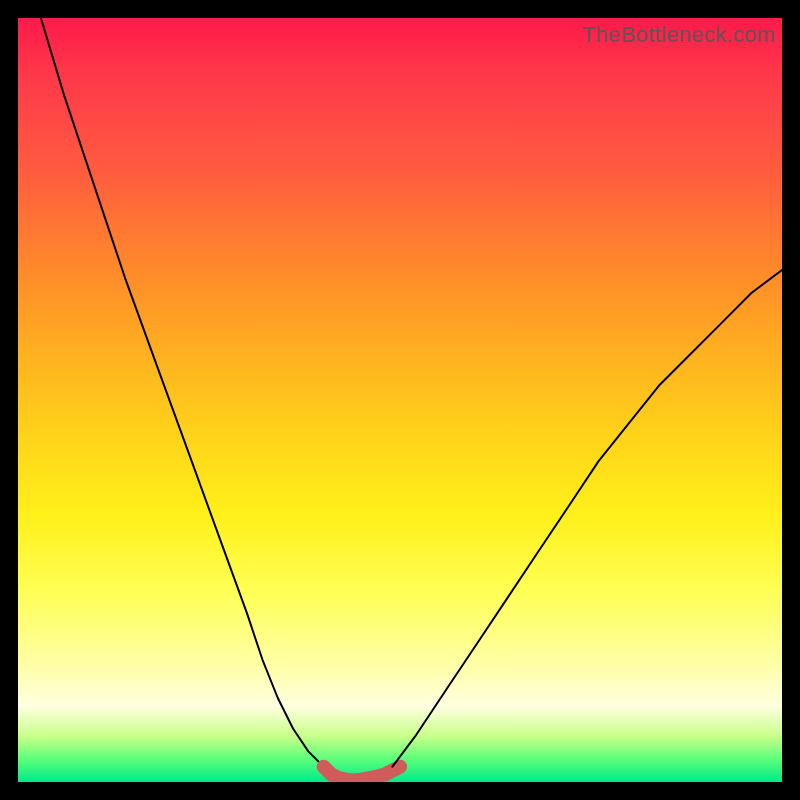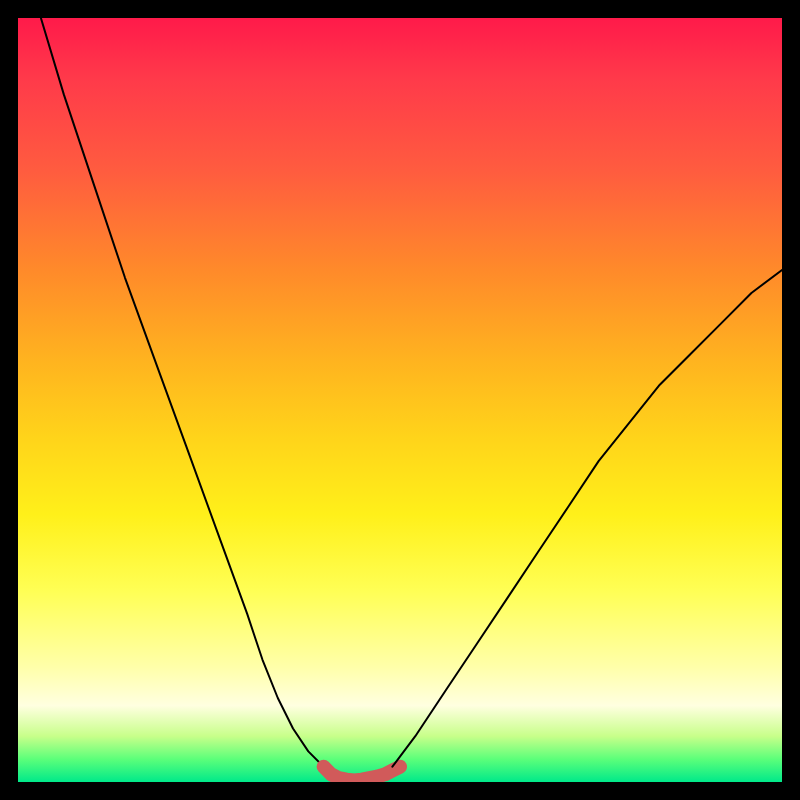--- a/index.html
+++ b/index.html
@@ -58,20 +58,21 @@
     height: 764px;
     pointer-events: none;
   }
 </style>
 </head>
 <body>
 
 <div class="frame">
   <div class="plot-area"></div>
 
+  <div class="watermark">TheBottleneck.com</div>
 
   <svg class="curves" viewBox="0 0 764 764" preserveAspectRatio="none">
     <g>
         <path d="M22.9 0.0 L45.8 76.4 L76.4 168.1 L107.0 259.8 L137.5 343.8 L168.1 427.8 L198.6 511.9 L229.2 595.9 L244.5 641.8 L259.8 680.0 L275.0 710.5 L290.3 733.4 L305.6 748.7 L313.2 756.4" fill="none" stroke="#000000" stroke-width="2" stroke-linecap="round" stroke-linejoin="round"></path>
         <path d="M305.6 748.7 L313.2 756.4 L320.9 760.2 L328.5 761.7 L336.2 762.5 L343.8 761.7 L351.4 760.2 L359.1 758.7 L366.7 756.4 L374.4 752.5 L382.0 748.7" fill="none" stroke="#d15a5a" stroke-width="14" stroke-linecap="round" stroke-linejoin="round"></path>
         <path d="M374.4 748.7 L397.3 718.2 L427.8 672.3 L458.4 626.5 L489.0 580.6 L519.5 534.8 L550.1 489.0 L580.6 443.1 L611.2 404.9 L641.8 366.7 L672.3 336.2 L702.9 305.6 L733.4 275.0 L764.0 252.1" fill="none" stroke="#000000" stroke-width="2" stroke-linecap="round" stroke-linejoin="round"></path>
       </g>
   </svg>
 </div>
 

